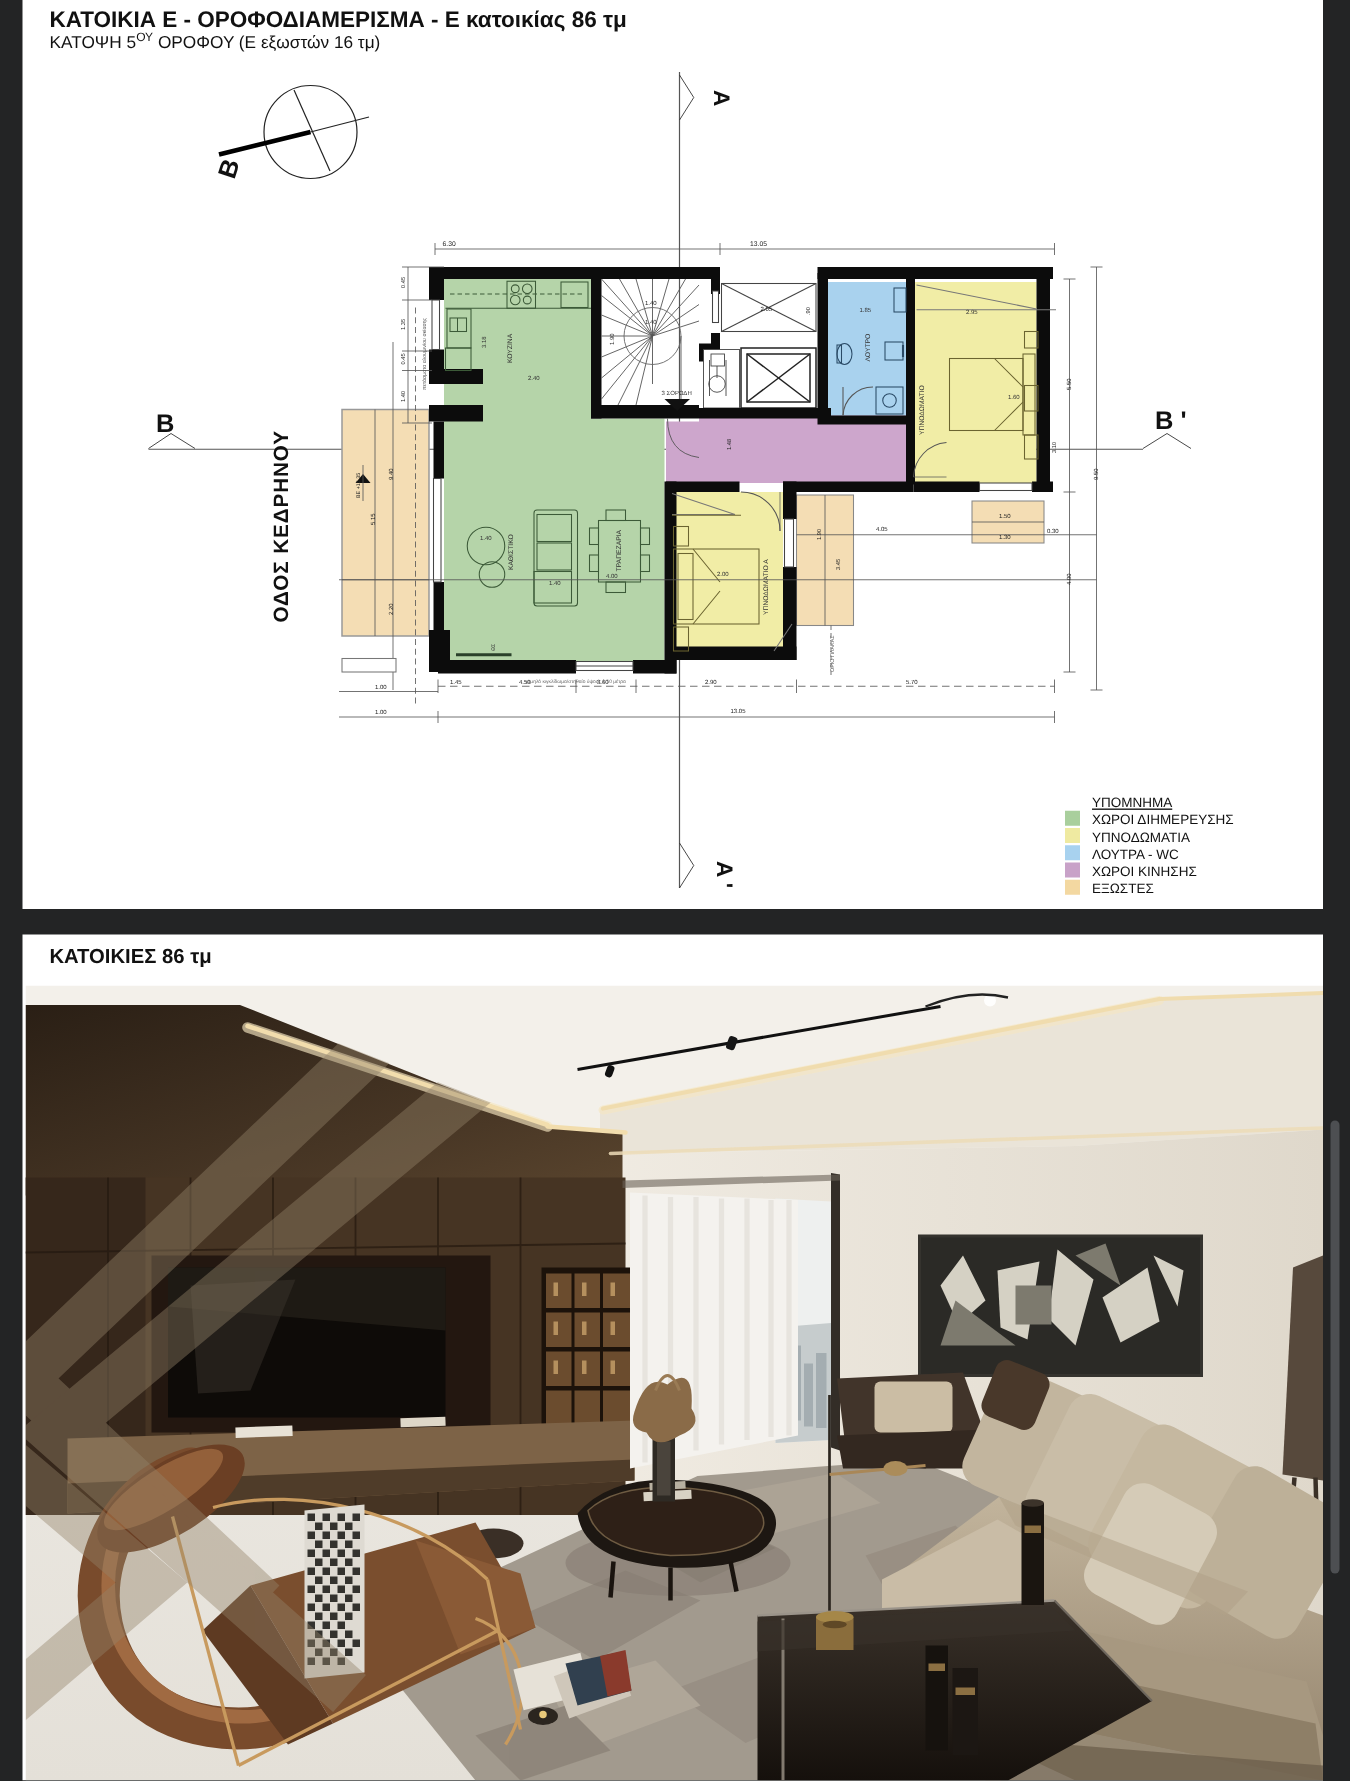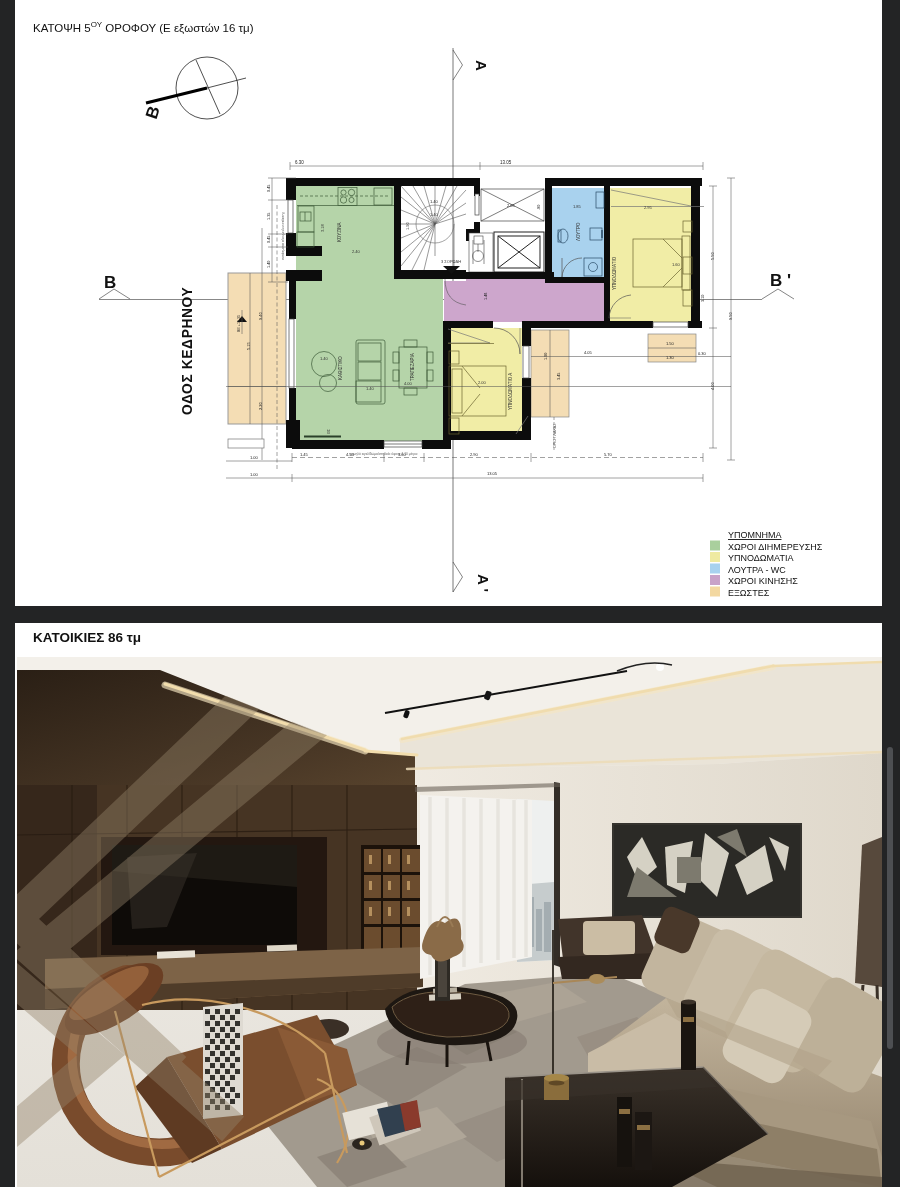--- a/index.html
+++ b/index.html
@@ -8,20 +8,21 @@
   .page{position:absolute;background:#fff;}
   #page1{left:15px;top:0;width:867px;height:606px;}
   #page2{left:15px;top:623px;width:867px;height:564px;}
   .abs{position:absolute;}
 </style>
 </head>
 <body>
 
 <div id="page1" class="page">
 
+  <div class="abs" style="left:18px;top:5px;font-size:15px;font-weight:bold;color:#111;letter-spacing:0px;">ΚΑΤΟΙΚΙΑ Ε - ΟΡΟΦΟΔΙΑΜΕΡΙΣΜΑ - Ε κατοικίας 86 τμ</div>
 
   <div class="abs" style="left:18px;top:20px;font-size:11.5px;color:#111;text-align:right;">ΚΑΤΟΨΗ 5<sup style="font-size:8px;">ΟΥ</sup> ΟΡΟΦΟΥ (Ε εξωστών 16 τμ)</div>
 
   <svg class="abs" id="plansvg" style="left:0;top:0;" width="867" height="606" viewBox="15 0 867 606">
   <g fill="none" stroke="#333" stroke-width="0.6">
 
     <g>
       <circle cx="207" cy="88" r="31" stroke="#222" stroke-width="0.8"></circle>
       <line x1="196" y1="60" x2="220" y2="114" stroke="#222" stroke-width="0.8"></line>
       <line x1="207" y1="88" x2="246" y2="78" stroke="#222" stroke-width="0.8"></line>

